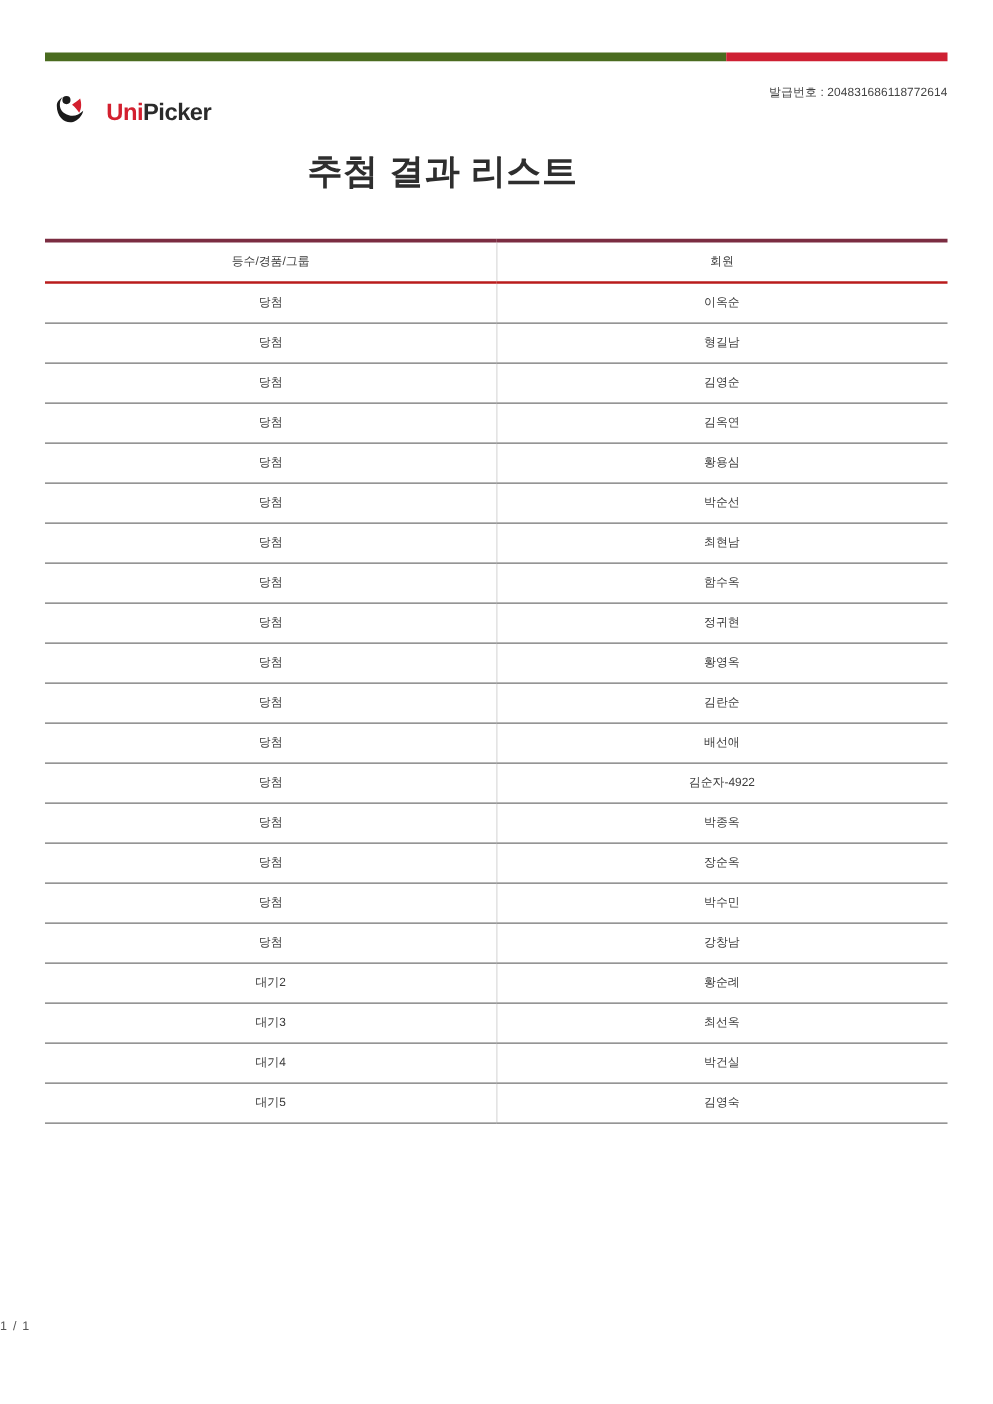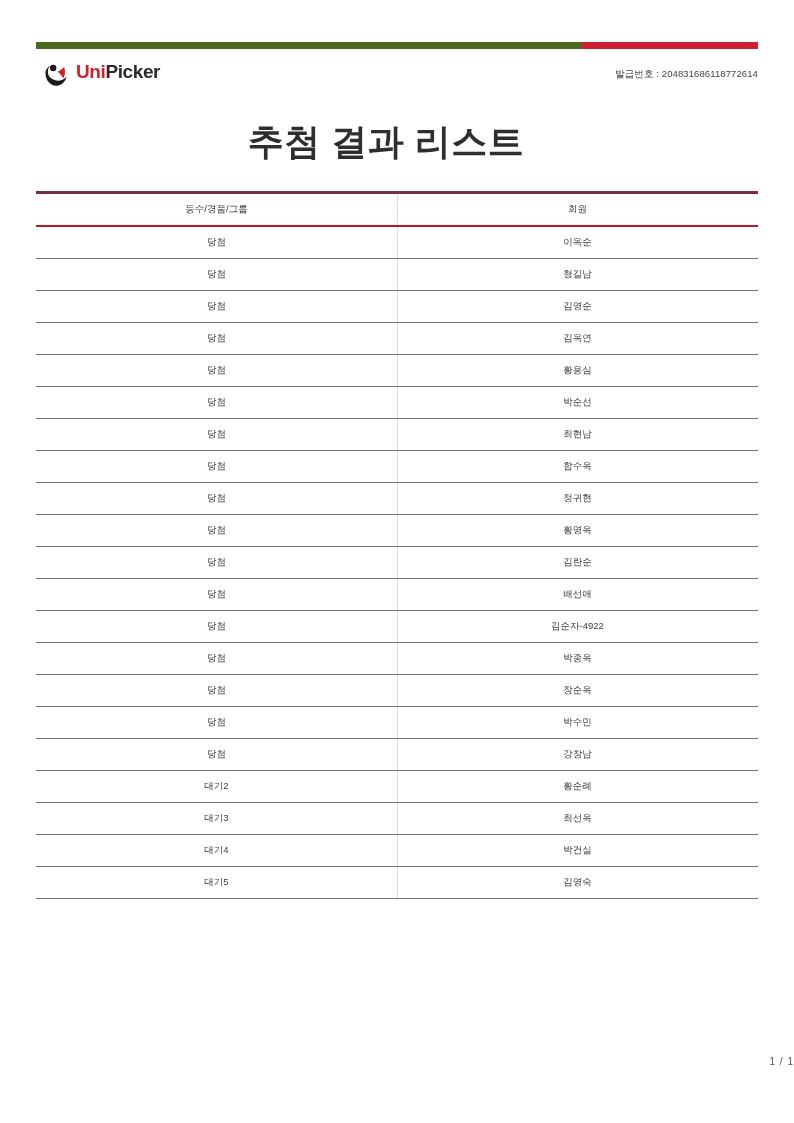--- a/index.html
+++ b/index.html
@@ -39,24 +39,24 @@
   .doc-header {
     position: absolute;
     left: 36px;
     top: 58px;
     width: 722px;
     height: 42px;
   }
   .brand {
     position: absolute;
     left: 7px;
-    top: 4px;
+    top: 16px;
     display: flex;
-    align-items: flex-start;
-    gap: 7px;
+    align-items: flex-end;
+    gap: 16px;
   }
   .brand-mark {
     width: 26px;
     height: 26px;
     position: relative;
     flex: 0 0 auto;
   }
   .brand-text {
     font-size: 19px;
     font-weight: bold;
@@ -77,25 +77,24 @@
     white-space: nowrap;
   }
 
   
   .doc-title {
     position: absolute;
     left: 0;
     top: 118px;
     width: 708px;
     text-align: center;
-    font-size: 36px;
+    font-size: 28px;
     font-weight: bold;
     color: #2e2e2e;
     letter-spacing: 0.5px;
-    padding-left: 32px;
   }
 
   
   .result-table {
     position: absolute;
     left: 36px;
     top: 191px;
     width: 722px;
     border-collapse: collapse;
     table-layout: fixed;
@@ -131,21 +130,21 @@
   .result-table tbody td.col-sep {
     box-shadow: inset 1px 0 0 #dcdcdc;
   }
 
   
   .page-footer {
     position: absolute;
     left: 0;
     top: 1056px;
     width: 794px;
-    text-align: right;
+    text-align: left;
     font-size: 10px;
     color: #555555;
     letter-spacing: 1px;
   }
 </style>
 </head>
 <body>
 
 <div class="page">
 

